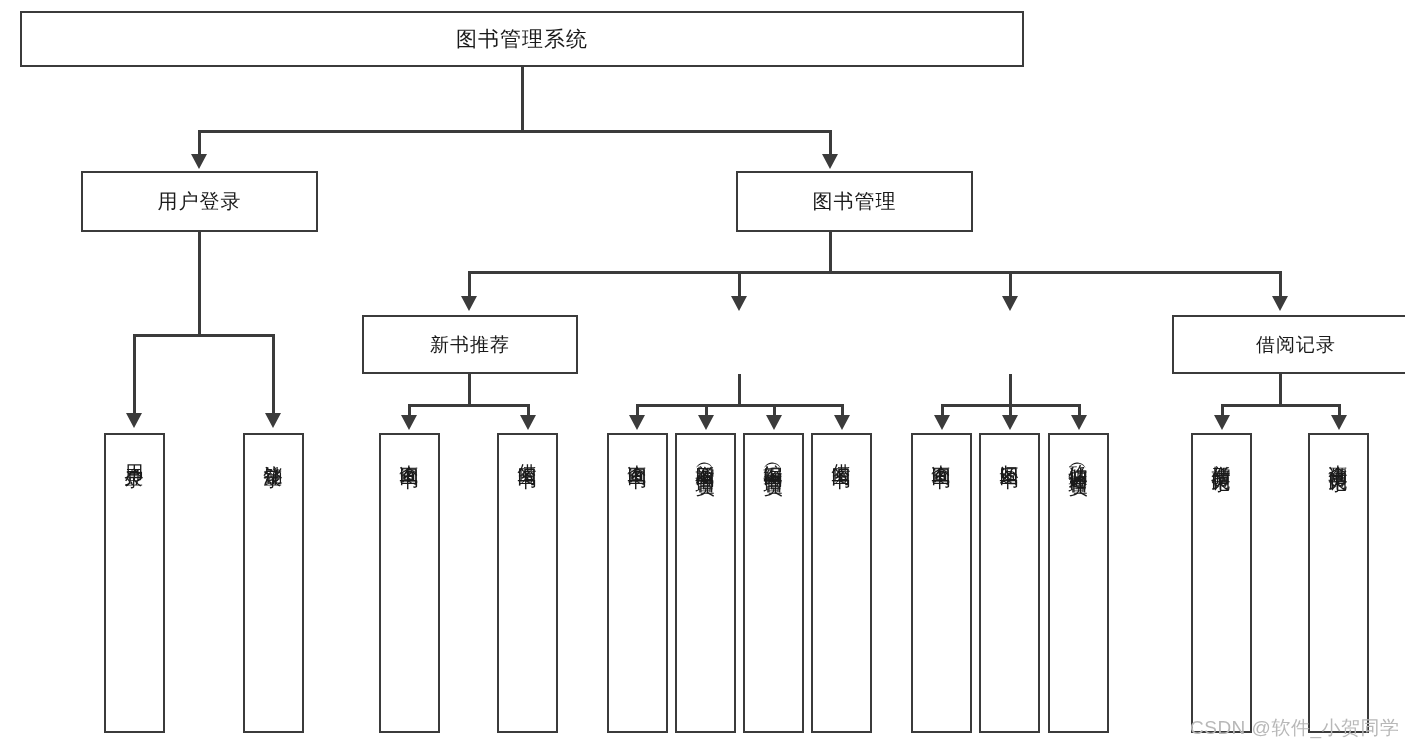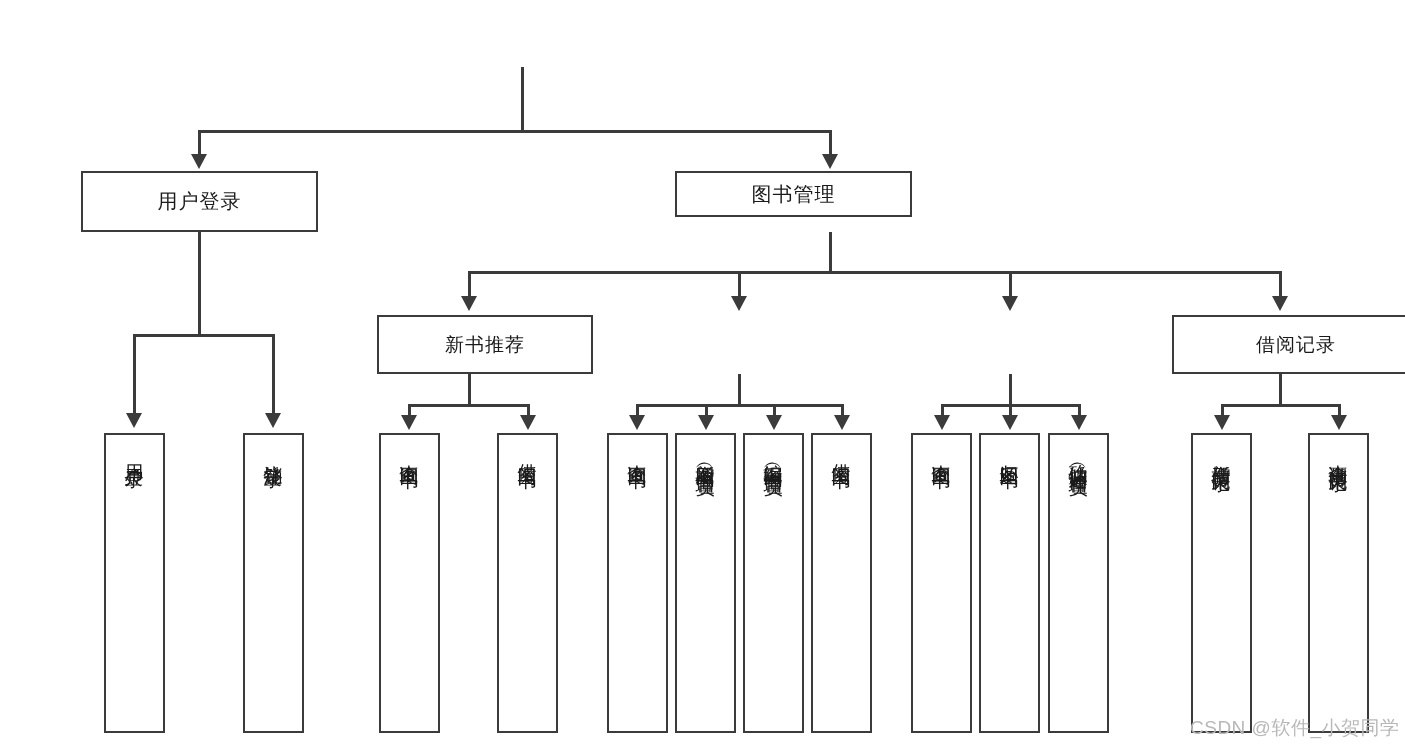--- a/index.html
+++ b/index.html
@@ -75,32 +75,35 @@
     font-size: 19px;
     white-space: nowrap;
     letter-spacing: 0.5px;
   }
 </style>
 </head>
 <body>
 
 <div id="canvas">
 
+  <div class="node root" style="left:20px; top:11px; width:1004px; height:56px;">
+    <span>图书管理系统</span>
+  </div>
 
   <div class="vline" style="left:521px; top:67px; height:65px;"></div>
   <div class="hline" style="left:198px; top:130px; width:634px;"></div>
   <div class="vline" style="left:198px; top:130px; height:25px;"></div>
   <div class="arrow" style="left:191px; top:154px;"></div>
   <div class="vline" style="left:829px; top:130px; height:25px;"></div>
   <div class="arrow" style="left:822px; top:154px;"></div>
 
   <div class="node lvl2" style="left:81px; top:171px; width:237px; height:61px;">
     <span>用户登录</span>
   </div>
-  <div class="node lvl2" style="left:675px; top:171px; width:237px; height:46px;">
+  <div class="node lvl2" style="left:736px; top:171px; width:237px; height:61px;">
     <span>图书管理</span>
   </div>
 
   <div class="vline" style="left:198px; top:232px; height:105px;"></div>
   <div class="hline" style="left:133px; top:334px; width:142px;"></div>
   <div class="vline" style="left:133px; top:334px; height:80px;"></div>
   <div class="arrow" style="left:126px; top:413px;"></div>
   <div class="vline" style="left:272px; top:334px; height:80px;"></div>
   <div class="arrow" style="left:265px; top:413px;"></div>
 
@@ -108,21 +111,21 @@
   <div class="hline" style="left:468px; top:271px; width:812px;"></div>
   <div class="vline" style="left:468px; top:271px; height:26px;"></div>
   <div class="arrow" style="left:461px; top:296px;"></div>
   <div class="vline" style="left:738px; top:271px; height:26px;"></div>
   <div class="arrow" style="left:731px; top:296px;"></div>
   <div class="vline" style="left:1009px; top:271px; height:26px;"></div>
   <div class="arrow" style="left:1002px; top:296px;"></div>
   <div class="vline" style="left:1279px; top:271px; height:26px;"></div>
   <div class="arrow" style="left:1272px; top:296px;"></div>
 
-  <div class="node lvl3" style="left:362px; top:315px; width:216px; height:59px;margin-left:15px;">
+  <div class="node lvl3" style="left:362px; top:315px; width:216px; height:59px;">
     <span>新书推荐</span>
   </div>
   <div class="node lvl3" style="left:1172px; top:315px; width:248px; height:59px;">
     <span>借阅记录</span>
   </div>
 
   <div class="vline" style="left:468px; top:374px; height:33px;"></div>
   <div class="hline" style="left:408px; top:404px; width:122px;"></div>
   <div class="vline" style="left:408px; top:404px; height:12px;"></div>
   <div class="arrow" style="left:401px; top:415px;"></div>

